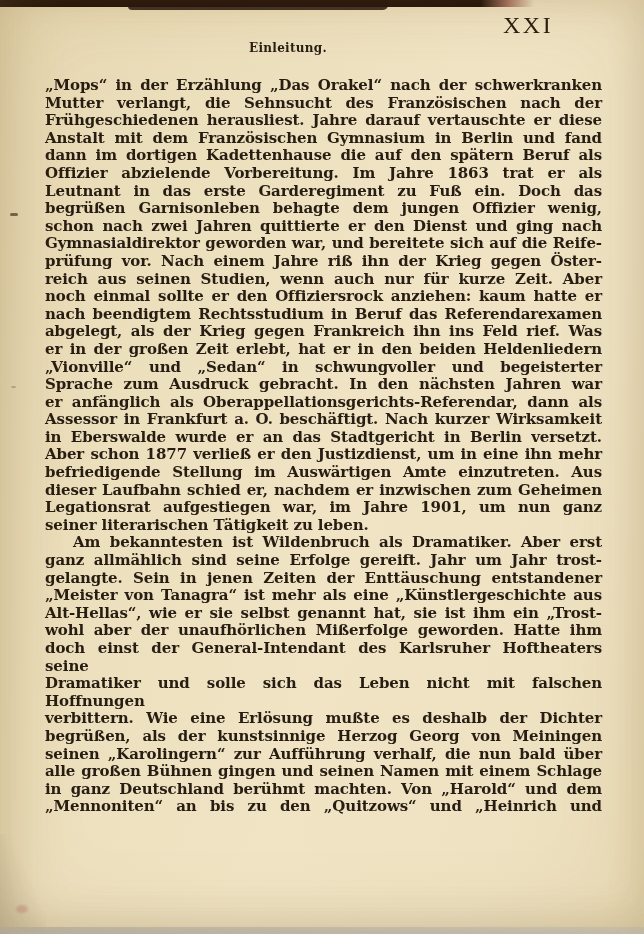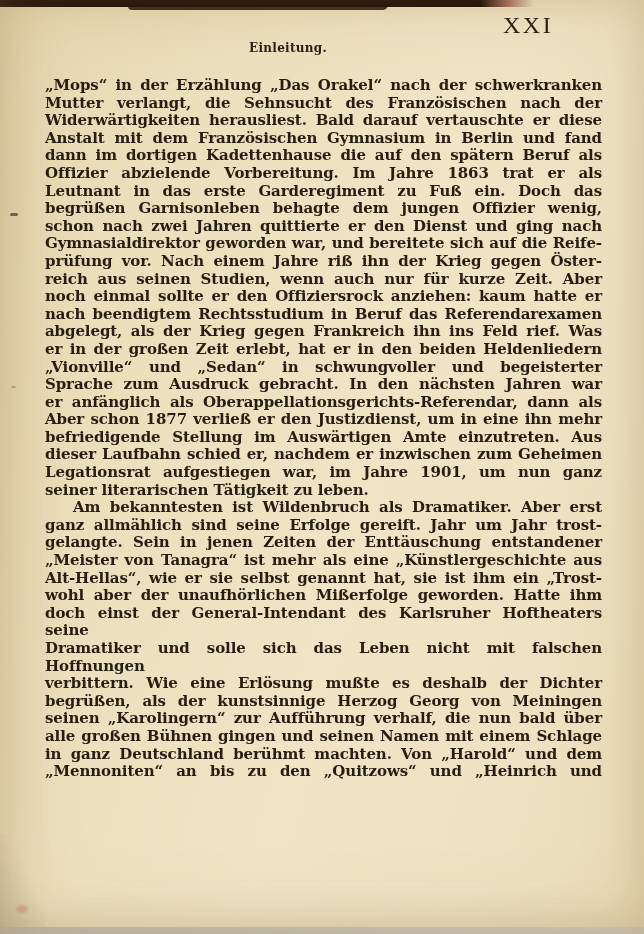--- a/index.html
+++ b/index.html
@@ -148,37 +148,39 @@
   <div class="top-band-thick"></div>
 
   <div class="running-head">
     <span class="header-title">Einleitung.</span>
     <span class="page-number">XXI</span>
   </div>
 
   <div class="body-text" id="text-body">
       <div class="line">„Mops“ in der Erzählung „Das Orakel“ nach der schwerkranken</div>
       <div class="line">Mutter verlangt, die Sehnsucht des Französischen nach der</div>
-      <div class="line">Widerwärtigkeiten herausliest. Bald darauf vertauschte er diese</div>
+      <div class="line">Frühgeschiedenen herausliest. Jahre darauf vertauschte er diese</div>
       <div class="line">Anstalt mit dem Französischen Gymnasium in Berlin und fand</div>
       <div class="line">dann im dortigen Kadettenhause die auf den spätern Beruf als</div>
       <div class="line">Offizier abzielende Vorbereitung. Im Jahre 1863 trat er als</div>
       <div class="line">Leutnant in das erste Garderegiment zu Fuß ein. Doch das</div>
       <div class="line">begrüßen Garnisonleben behagte dem jungen Offizier wenig,</div>
       <div class="line">schon nach zwei Jahren quittierte er den Dienst und ging nach</div>
       <div class="line">Gymnasialdirektor geworden war, und bereitete sich auf die Reife-</div>
       <div class="line">prüfung vor. Nach einem Jahre riß ihn der Krieg gegen Öster-</div>
       <div class="line">reich aus seinen Studien, wenn auch nur für kurze Zeit. Aber</div>
       <div class="line">noch einmal sollte er den Offiziersrock anziehen: kaum hatte er</div>
       <div class="line">nach beendigtem Rechtsstudium in Beruf das Referendarexamen</div>
       <div class="line">abgelegt, als der Krieg gegen Frankreich ihn ins Feld rief. Was</div>
       <div class="line">er in der großen Zeit erlebt, hat er in den beiden Heldenliedern</div>
       <div class="line">„Vionville“ und „Sedan“ in schwungvoller und begeisterter</div>
       <div class="line">Sprache zum Ausdruck gebracht. In den nächsten Jahren war</div>
       <div class="line">er anfänglich als Oberappellationsgerichts-Referendar, dann als</div>
+      <div class="line">Assessor in Frankfurt a. O. beschäftigt. Nach kurzer Wirksamkeit</div>
+      <div class="line">in Eberswalde wurde er an das Stadtgericht in Berlin versetzt.</div>
       <div class="line">Aber schon 1877 verließ er den Justizdienst, um in eine ihn mehr</div>
       <div class="line">befriedigende Stellung im Auswärtigen Amte einzutreten. Aus</div>
       <div class="line">dieser Laufbahn schied er, nachdem er inzwischen zum Geheimen</div>
       <div class="line">Legationsrat aufgestiegen war, im Jahre 1901, um nun ganz</div>
       <div class="line no-justify">seiner literarischen Tätigkeit zu leben.</div>
       <div class="line indent">Am bekanntesten ist Wildenbruch als Dramatiker. Aber erst</div>
       <div class="line">ganz allmählich sind seine Erfolge gereift. Jahr um Jahr trost-</div>
       <div class="line">gelangte. Sein in jenen Zeiten der Enttäuschung entstandener</div>
       <div class="line">„Meister von Tanagra“ ist mehr als eine „Künstlergeschichte aus</div>
       <div class="line">Alt-Hellas“, wie er sie selbst genannt hat, sie ist ihm ein „Trost-</div>

